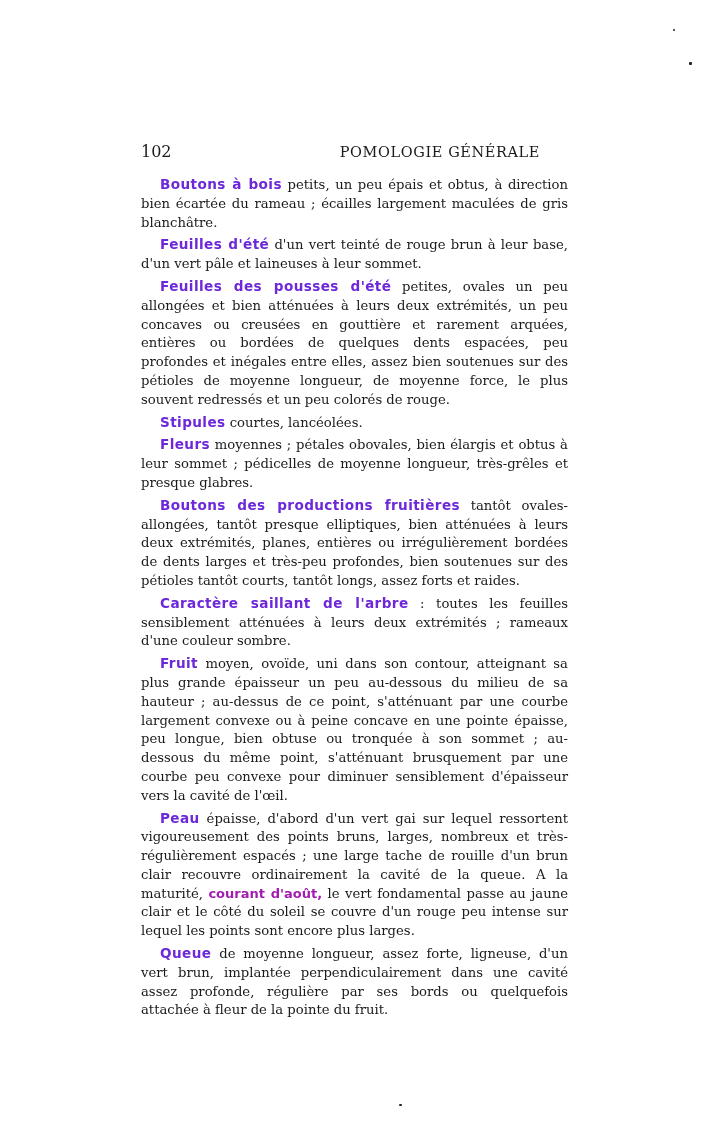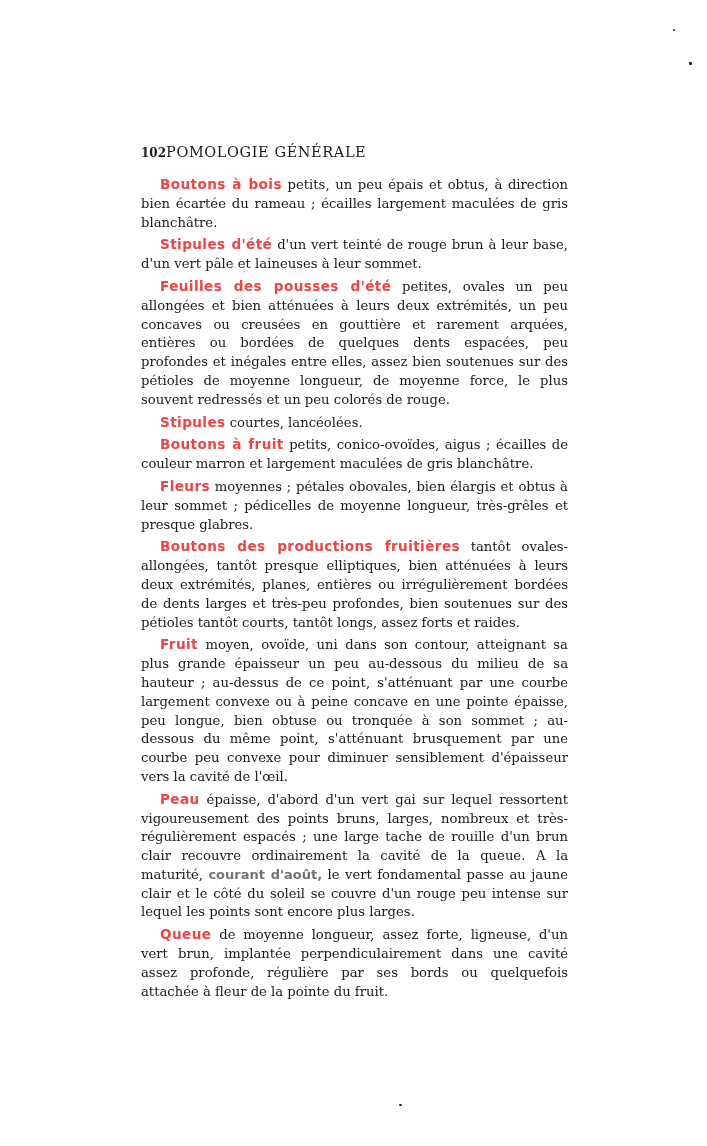--- a/index.html
+++ b/index.html
@@ -3,43 +3,43 @@
 <meta charset="utf-8">
 <style>
   html, body { margin: 0; padding: 0; background: #ffffff; }
   body { width: 707px; height: 1146px; position: relative; overflow: hidden; }
   .page {
     position: absolute; left: 141px; top: 143px; width: 427px;
     font-family: "DejaVu Serif", "Liberation Serif", serif;
     color: #1a1a1a; font-size: 13.2px; line-height: 18.8px;
   }
   .runhead { display: flex; justify-content: space-between; align-items: baseline; height: 22px; margin-bottom: 10px; }
-  .pageno { font-weight: bold; font-size: 12px; }
-  .runtitle { font-size: 14.5px; letter-spacing: 0.6px; flex: 1; text-align: left; padding-right: 28px; }
+  .pageno { font-weight: normal; font-size: 16px; }
+  .runtitle { font-size: 14.5px; letter-spacing: 0.6px; flex: 1; text-align: right; padding-right: 28px; }
   .para { text-align: justify; text-indent: 19px; margin: 0 0 3px 0; }
-  .term { font-family: "DejaVu Sans", "Liberation Sans", sans-serif; font-weight: bold; letter-spacing: 0.4px; font-size: 13.6px; color: #ef4444; }
-  .inline-bold { font-family: "DejaVu Sans", "Liberation Sans", sans-serif; font-weight: bold; color: #737373; font-size: 13px; }
+  .term { font-family: "DejaVu Sans", "Liberation Sans", sans-serif; font-weight: bold; letter-spacing: 0.4px; font-size: 13.6px; color: #6d28d9; }
+  .inline-bold { font-family: "DejaVu Sans", "Liberation Sans", sans-serif; font-weight: bold; color: #a21caf; font-size: 13px; }
   .speck { position: absolute; background: #222; border-radius: 1px; }
 </style>
 </head>
 <body>
 
 <div class="page">
   <div class="runhead">
     <span class="pageno">102</span>
     <span class="runtitle">POMOLOGIE GÉNÉRALE</span>
   </div>
 
   <p class="para"><span class="term">Boutons à bois</span><span> petits, un peu épais et obtus, à direction bien écartée du rameau ; écailles largement maculées de gris blanchâtre.</span></p>
-  <p class="para"><span class="term">Stipules d'été</span><span> d'un vert teinté de rouge brun à leur base, d'un vert pâle et laineuses à leur sommet.</span></p>
+  <p class="para"><span class="term">Feuilles d'été</span><span> d'un vert teinté de rouge brun à leur base, d'un vert pâle et laineuses à leur sommet.</span></p>
   <p class="para"><span class="term">Feuilles des pousses d'été</span><span> petites, ovales un peu allongées et bien atténuées à leurs deux extrémités, un peu concaves ou creusées en gouttière et rarement arquées, entières ou bordées de quelques dents espacées, peu profondes et inégales entre elles, assez bien soutenues sur des pétioles de moyenne longueur, de moyenne force, le plus souvent redressés et un peu colorés de rouge.</span></p>
   <p class="para"><span class="term">Stipules</span><span> courtes, lancéolées.</span></p>
-  <p class="para"><span class="term">Boutons à fruit</span><span> petits, conico-ovoïdes, aigus ; écailles de couleur marron et largement maculées de gris blanchâtre.</span></p>
   <p class="para"><span class="term">Fleurs</span><span> moyennes ; pétales obovales, bien élargis et obtus à leur sommet ; pédicelles de moyenne longueur, très-grêles et presque glabres.</span></p>
   <p class="para"><span class="term">Boutons des productions fruitières</span><span> tantôt ovales-allongées, tantôt presque elliptiques, bien atténuées à leurs deux extrémités, planes, entières ou irrégulièrement bordées de dents larges et très-peu profondes, bien soutenues sur des pétioles tantôt courts, tantôt longs, assez forts et raides.</span></p>
+  <p class="para"><span class="term">Caractère saillant de l'arbre</span><span> : toutes les feuilles sensiblement atténuées à leurs deux extrémités ; rameaux d'une couleur sombre.</span></p>
   <p class="para"><span class="term">Fruit</span><span> moyen, ovoïde, uni dans son contour, atteignant sa plus grande épaisseur un peu au-dessous du milieu de sa hauteur ; au-dessus de ce point, s'atténuant par une courbe largement convexe ou à peine concave en une pointe épaisse, peu longue, bien obtuse ou tronquée à son sommet ; au-dessous du même point, s'atténuant brusquement par une courbe peu convexe pour diminuer sensiblement d'épaisseur vers la cavité de l'œil.</span></p>
   <p class="para"><span class="term">Peau</span><span> épaisse, d'abord d'un vert gai sur lequel ressortent vigoureusement des points bruns, larges, nombreux et très-régulièrement espacés ; une large tache de rouille d'un brun clair recouvre ordinairement la cavité de la queue. A la maturité, </span><span class="inline-bold">courant d'août,</span><span> le vert fondamental passe au jaune clair et le côté du soleil se couvre d'un rouge peu intense sur lequel les points sont encore plus larges.</span></p>
   <p class="para"><span class="term">Queue</span><span> de moyenne longueur, assez forte, ligneuse, d'un vert brun, implantée perpendiculairement dans une cavité assez profonde, régulière par ses bords ou quelquefois attachée à fleur de la pointe du fruit.</span></p>
 
 </div>
 
 <div class="speck" style="left:673px;top:29px;width:2px;height:2px;"></div>
 <div class="speck" style="left:689px;top:62px;width:3px;height:3px;"></div>
 <div class="speck" style="left:399px;top:1104px;width:3px;height:2px;"></div>
 

